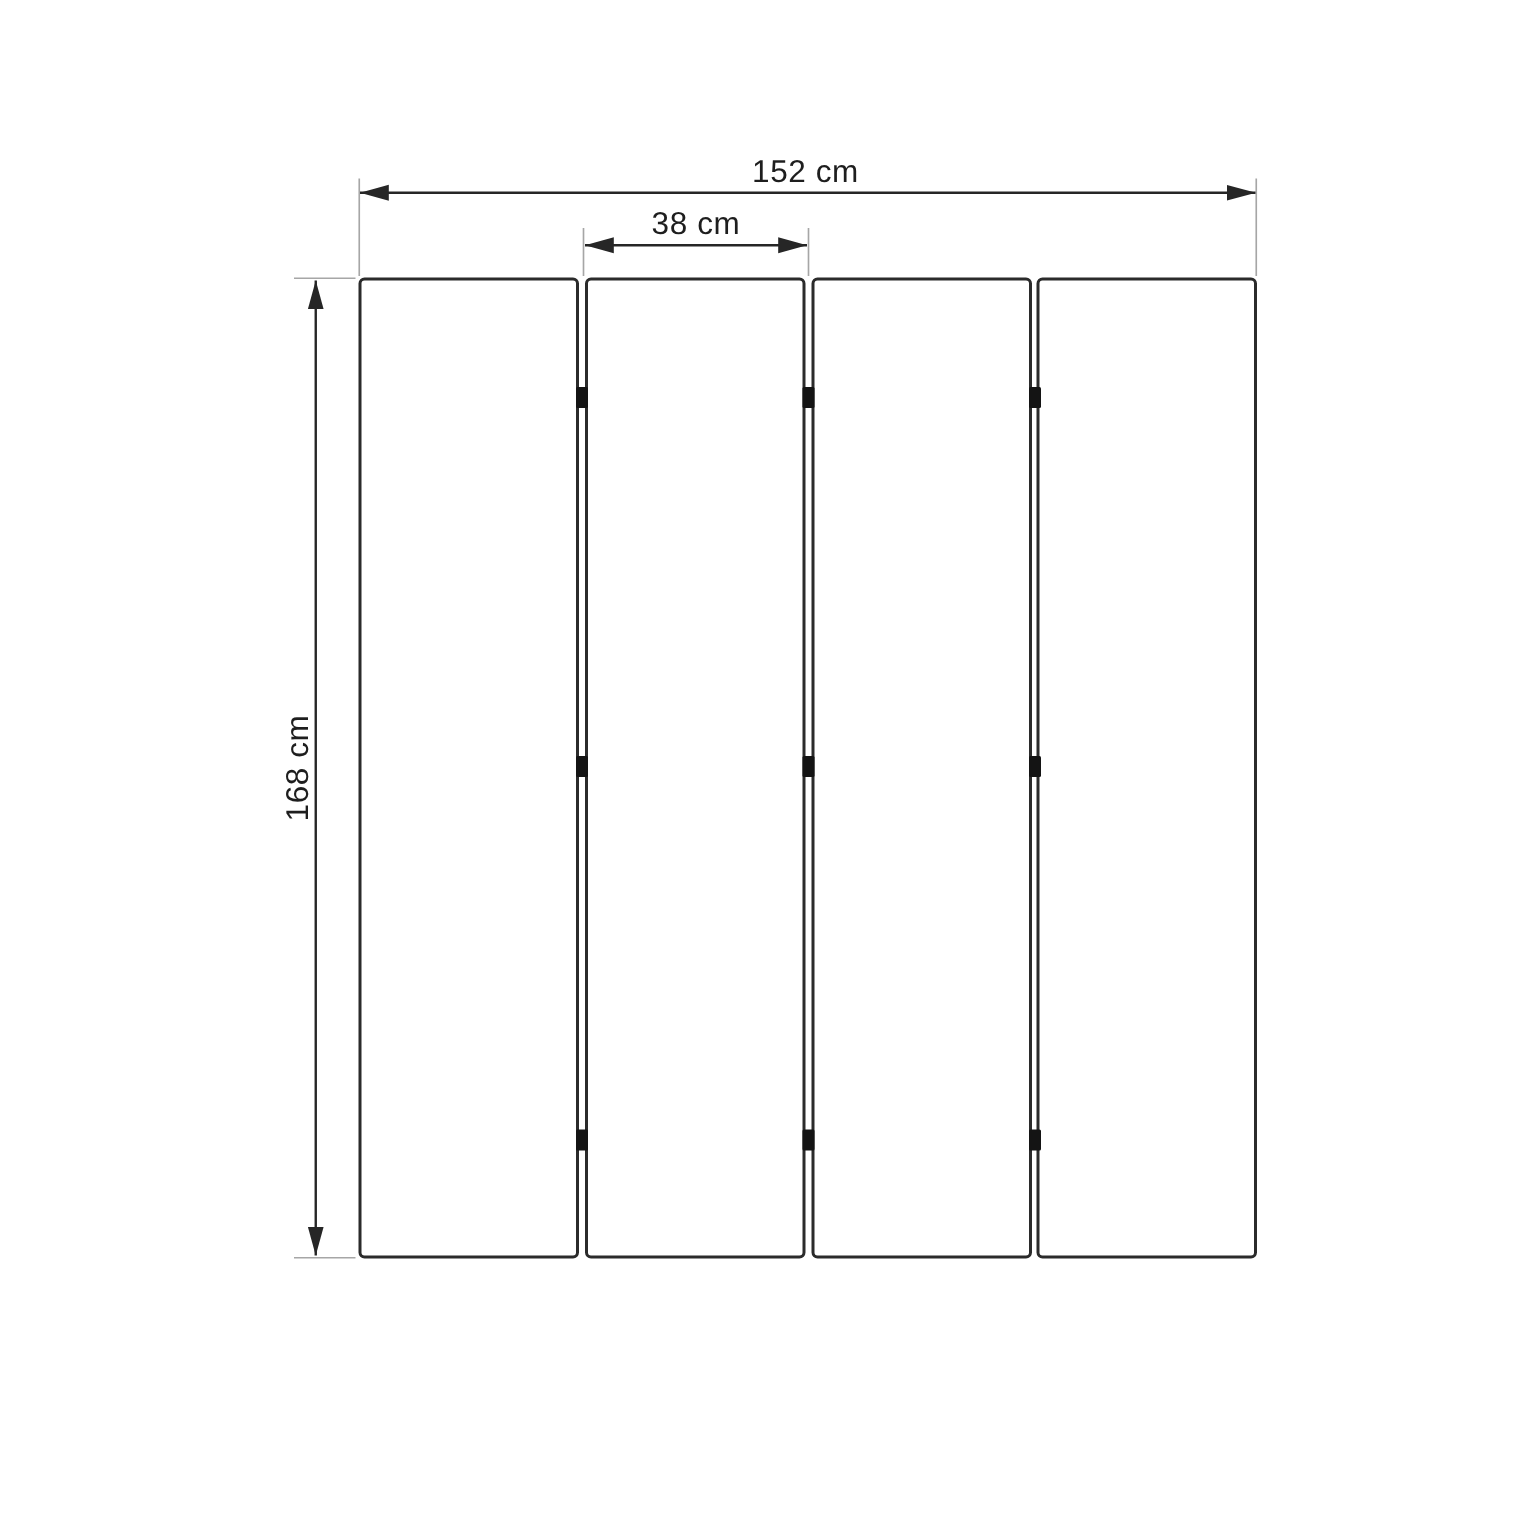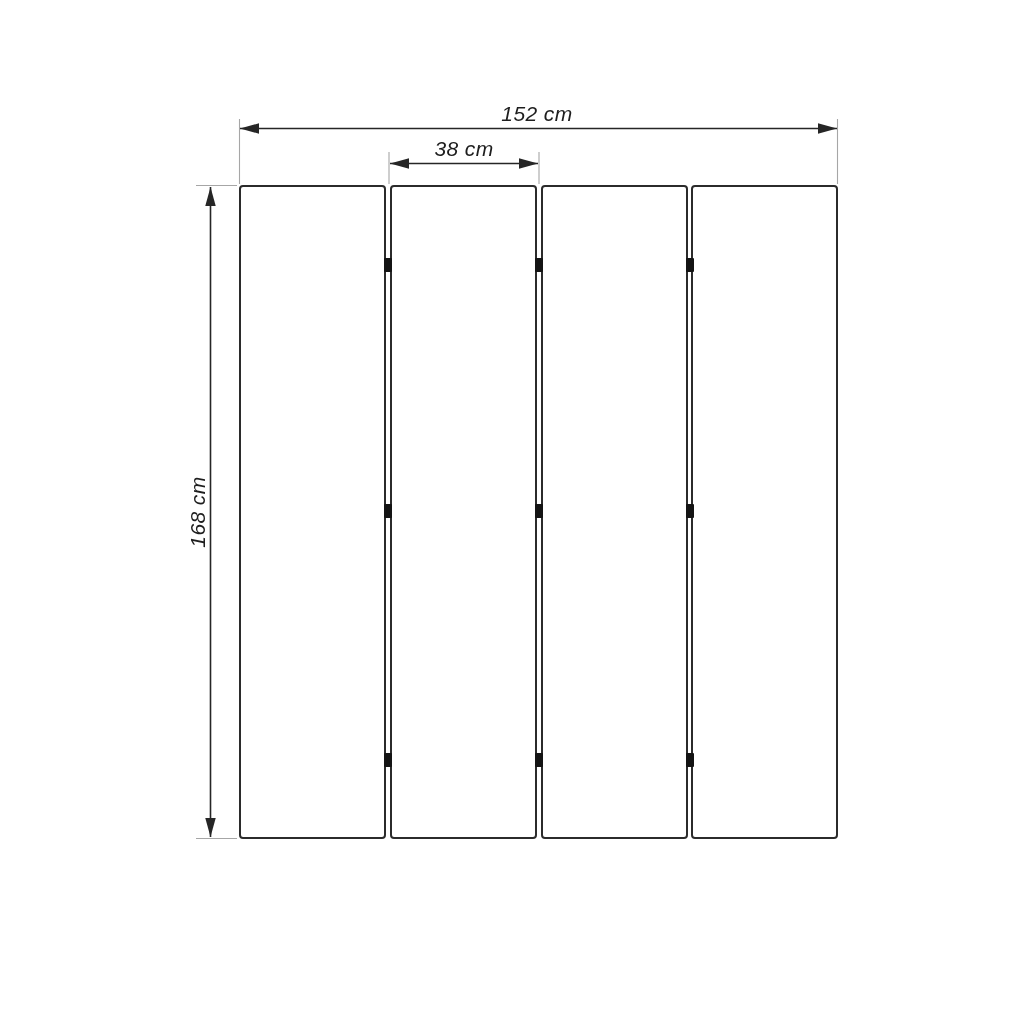--- a/index.html
+++ b/index.html
@@ -10,21 +10,20 @@
     --hinge:#141414;
     --text:#1e1e1e;
   }
   html,body{margin:0;padding:0;background:#fff;}
   .canvas{
     position:relative;
     width:878px;height:1024px;
     background:var(--background);
     font-family:"Liberation Sans", sans-serif;
     overflow:hidden;
-    font-style:italic;
   }
   .panel{
     position:absolute;
     top:185px;height:654px;width:147px;
     background:var(--background);
     border:2px solid var(--panel-border);
     border-radius:4px;
     box-sizing:border-box;
   }
   .hinge{

